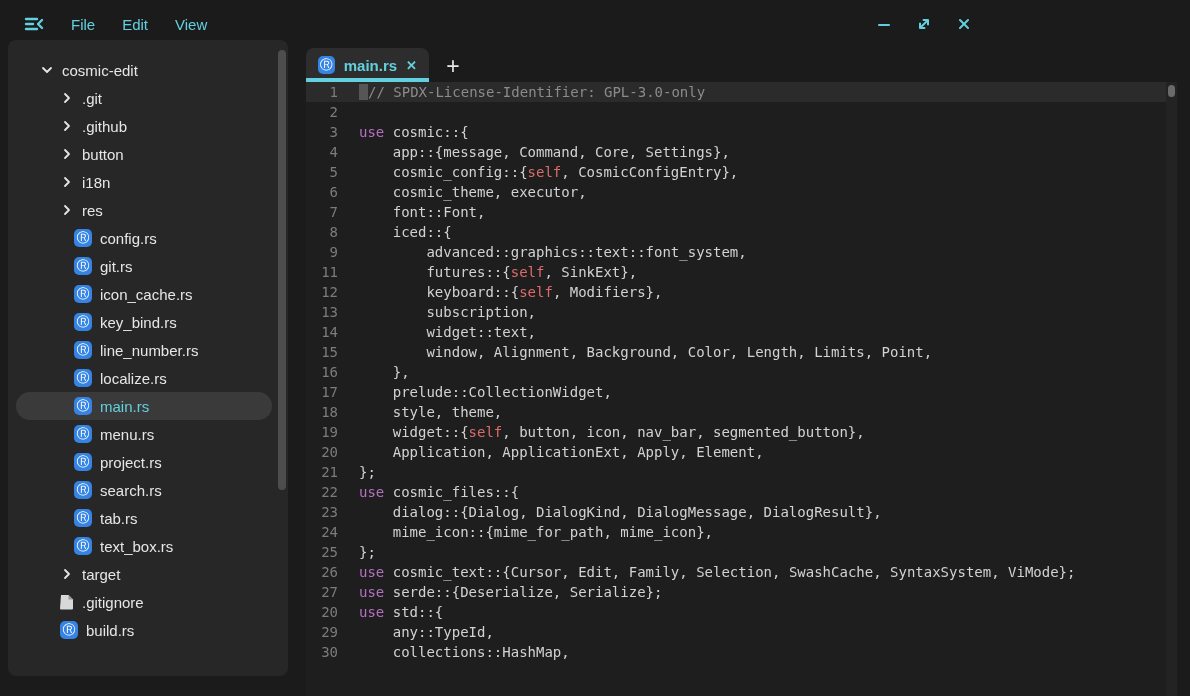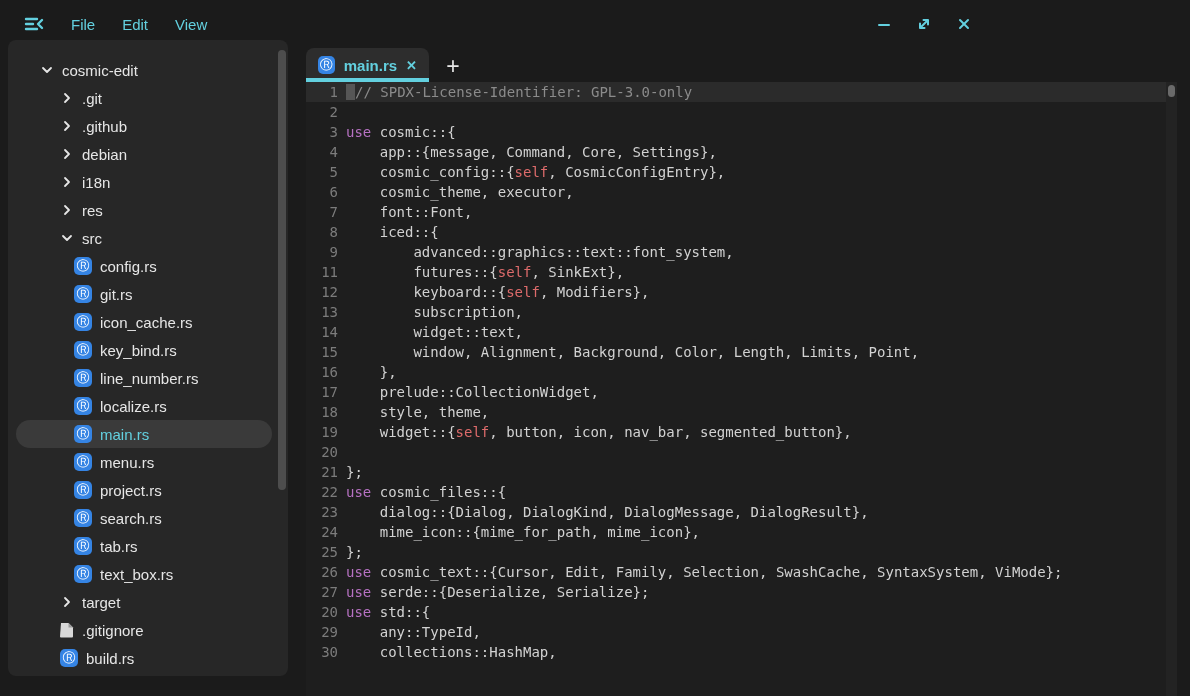--- a/index.html
+++ b/index.html
@@ -39,21 +39,21 @@
   .tab-label{color:var(--accent);font-weight:bold;font-size:15px;flex:1;}
   .tab-close{color:var(--accent);font-size:13px;font-weight:bold;cursor:pointer;line-height:1;}
   .new-tab{margin-left:12px;margin-bottom:5px;color:#e8e8e8;font-size:23px;line-height:22px;width:24px;text-align:center;cursor:pointer;font-weight:400;}
 
   
   .editor{position:absolute;left:306px;top:82px;width:871px;height:614px;background:var(--editor-bg);}
   .code-rows{width:860px;font-family:"DejaVu Sans Mono",monospace;font-size:14px;}
   .code-line{height:20px;display:flex;align-items:center;}
   .code-line.current{background:#2b2b2b;}
   .lnum{width:32px;text-align:right;color:var(--lnum);flex:0 0 auto;}
-  .lcontent{margin-left:8px;white-space:pre;color:var(--code);}
+  .lcontent{margin-left:21px;white-space:pre;color:var(--code);}
   .tok-comment{color:var(--comment);}
   .tok-kw{color:var(--kw);}
   .tok-self{color:var(--self);}
   .cursor-block{display:inline-block;width:9px;height:16px;background:#565656;vertical-align:-3px;}
   .ed-scroll-track{position:absolute;right:0;top:0;width:11px;height:100%;background:#232323;}
   .ed-scroll-thumb{position:absolute;left:2px;top:3px;width:7px;height:12px;background:#6a6a6a;border-radius:3.5px;}
 </style>
 </head>
 <body>
 
@@ -118,45 +118,37 @@
           </svg>
         </span>
         <span class="tree-label">.github</span>
       </div>
       <div class="tree-row" style="padding-left: 44px;">
         <span class="tree-glyph">
           <svg class="chev" viewBox="0 0 14 14" fill="none" stroke="#e6e6e6" stroke-width="1.8" stroke-linecap="round" stroke-linejoin="round">
             <polyline points="5,3 9,7 5,11"></polyline>
           </svg>
         </span>
-        <span class="tree-label">debian</span>
+        <span class="tree-label">button</span>
       </div>
       <div class="tree-row" style="padding-left: 44px;">
         <span class="tree-glyph">
           <svg class="chev" viewBox="0 0 14 14" fill="none" stroke="#e6e6e6" stroke-width="1.8" stroke-linecap="round" stroke-linejoin="round">
             <polyline points="5,3 9,7 5,11"></polyline>
           </svg>
         </span>
         <span class="tree-label">i18n</span>
       </div>
       <div class="tree-row" style="padding-left: 44px;">
         <span class="tree-glyph">
           <svg class="chev" viewBox="0 0 14 14" fill="none" stroke="#e6e6e6" stroke-width="1.8" stroke-linecap="round" stroke-linejoin="round">
             <polyline points="5,3 9,7 5,11"></polyline>
           </svg>
         </span>
         <span class="tree-label">res</span>
-      </div>
-      <div class="tree-row" style="padding-left: 44px;">
-        <span class="tree-glyph">
-          <svg class="chev" viewBox="0 0 14 14" fill="none" stroke="#e6e6e6" stroke-width="1.8" stroke-linecap="round" stroke-linejoin="round">
-            <polyline points="3,5 7,9 11,5"></polyline>
-          </svg>
-        </span>
-        <span class="tree-label">src</span>
       </div>
       <div class="tree-row" style="padding-left: 58px;">
         <span class="tree-glyph">
           <span class="rust-icon">Ⓡ</span>
         </span>
         <span class="tree-label">config.rs</span>
       </div>
       <div class="tree-row" style="padding-left: 58px;">
         <span class="tree-glyph">
           <span class="rust-icon">Ⓡ</span>
@@ -328,20 +320,21 @@
       <div class="code-line">
         <span class="lnum">18</span>
         <span class="lcontent"><span>    style, theme,</span></span>
       </div>
       <div class="code-line">
         <span class="lnum">19</span>
         <span class="lcontent"><span>    widget::{</span><span class="tok-self">self</span><span>, button, icon, nav_bar, segmented_button},</span></span>
       </div>
       <div class="code-line">
         <span class="lnum">20</span>
+        <span class="lcontent"><span>    Application, ApplicationExt, Apply, Element,</span></span>
       </div>
       <div class="code-line">
         <span class="lnum">21</span>
         <span class="lcontent"><span>};</span></span>
       </div>
       <div class="code-line">
         <span class="lnum">22</span>
         <span class="lcontent"><span class="tok-kw">use</span><span> cosmic_files::{</span></span>
       </div>
       <div class="code-line">

